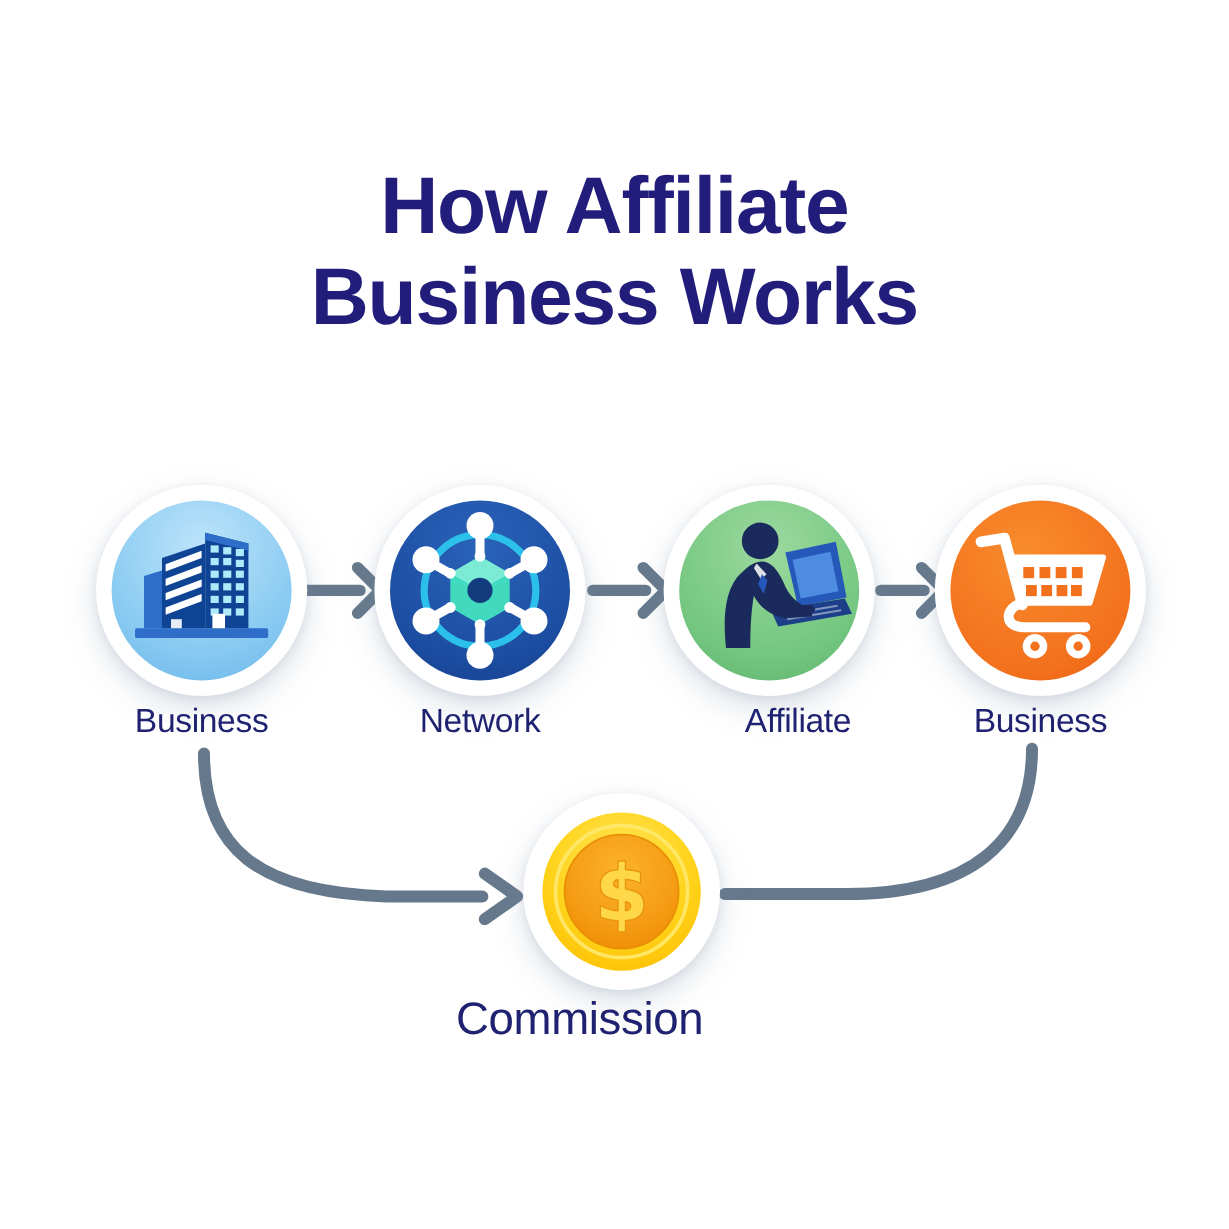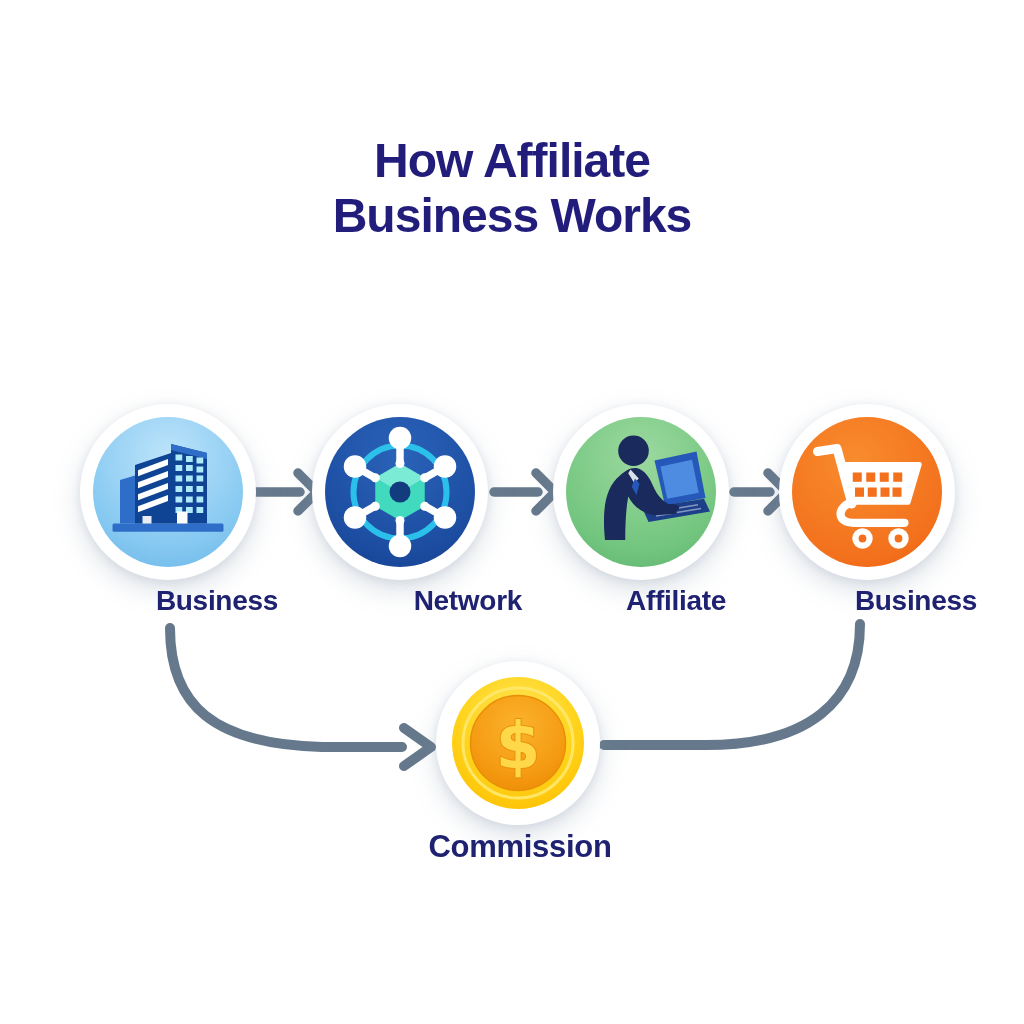--- a/index.html
+++ b/index.html
@@ -1,35 +1,35 @@
 <!DOCTYPE html>
 <html style="--background: #ffffff; --title-text: #221d7b; --label-text: #1e2270; --connector: #66798c; --business-circle: #85c8f1; --business-circle-light: #bde4fa; --building-dark: #0f4494; --building-mid: #2e6ec8; --building-window: #aeeafb; --network-circle: #1c4da1; --network-circle-light: #2a63b9; --network-ring: #2cc6ee; --network-hex: #41dabe; --network-hex-light: #8ff0dd; --network-hole: #123c7e; --affiliate-circle: #72c57e; --affiliate-circle-light: #9cd99f; --silhouette: #1b2a5c; --laptop-screen: #2558b8; --laptop-screen-light: #4e8ce2; --laptop-base: #1d3f8a; --customer-circle: #f3701c; --customer-circle-light: #f88c2e; --coin-outer: #ffd41d; --coin-outer-light: #ffe65c; --coin-outer-deep: #fdbe00; --coin-ring: #ffe96e; --coin-inner: #f59d14; --coin-inner-light: #fbb22c; --coin-inner-deep: #ee8a04; --coin-dollar: #ffd84a; --coin-dollar-edge: #e8930b;"><head>
 <meta charset="utf-8">
 <style>
   html,body{margin:0;padding:0;background:#fff;}
   .canvas{position:relative;width:1024px;height:1024px;background:var(--background,#ffffff);
     overflow:hidden;font-family:"Liberation Sans","DejaVu Sans",sans-serif;}
   .title{position:absolute;top:134px;left:0;width:100%;text-align:center;
-    color:var(--title-text,#221d7b);font-weight:700;font-size:48px;line-height:1.14;letter-spacing:-1px;}
+    color:var(--title-text,#221d7b);font-weight:700;font-size:67px;line-height:1.14;letter-spacing:-1px;}
   .connectors{position:absolute;left:0;top:0;width:1024px;height:1024px;}
   .conn{fill:none;stroke:var(--connector,#66798c);stroke-width:9.5px;stroke-linecap:round;stroke-linejoin:round;}
   .curve{stroke-width:10px;}
   .node{position:absolute;}
   .halo{width:176px;height:176px;border-radius:50%;background:#ffffff;
     box-shadow:0 10px 26px rgba(125,145,165,.28),0 2px 8px rgba(125,145,165,.16);
     display:flex;align-items:center;justify-content:center;}
   .coin-halo{width:164px;height:164px;}
   .icon-circle{width:150px;height:150px;border-radius:50%;display:flex;align-items:center;justify-content:center;overflow:hidden;}
   .icon-circle.business{background:radial-gradient(circle at 50% 26%,var(--business-circle-light,#bde4fa),var(--business-circle,#85c8f1) 68%,#6ab5e8 100%);}
   .icon-circle.network{background:radial-gradient(circle at 50% 26%,var(--network-circle-light,#2a63b9),var(--network-circle,#1c4da1) 70%,#153f8e 100%);}
   .icon-circle.affiliate{background:radial-gradient(circle at 50% 26%,var(--affiliate-circle-light,#9cd99f),var(--affiliate-circle,#72c57e) 70%,#5cb26c 100%);}
   .icon-circle.customer{background:radial-gradient(circle at 42% 30%,var(--customer-circle-light,#f88c2e),var(--customer-circle,#f3701c) 72%,#e85c0e 100%);}
-  .node-label{position:absolute;width:220px;text-align:right;font-weight:700;font-size:28px;
+  .node-label{position:absolute;width:220px;text-align:center;font-weight:400;font-size:28px;
     color:var(--label-text,#1e2270);letter-spacing:-0.3px;}
-  .commission-label{position:absolute;width:280px;text-align:center;font-weight:700;font-size:31px;
+  .commission-label{position:absolute;width:280px;font-weight:400;font-size:38px;
     color:var(--label-text,#1e2270);letter-spacing:-0.3px;}
 </style>
 </head>
 <body>
 
 <div class="canvas">
 
   <div class="title">
     <div>How Affiliate</div>
     <div>Business Works</div>
@@ -163,22 +163,22 @@
           <circle cx="47" cy="81" r="6.8" fill="#ffffff"></circle>
             <circle cx="47" cy="81" r="2.6" fill="var(--customer-circle,#f3701c)"></circle>
           <circle cx="71" cy="81" r="6.8" fill="#ffffff"></circle>
             <circle cx="71" cy="81" r="2.6" fill="var(--customer-circle,#f3701c)"></circle>
         </svg>
       </div>
     </div>
   </div>
 
   <div class="node-label" style="left:58px;top:585px">Business</div>
-  <div class="node-label" style="left:302px;top:585px">Network</div>
-  <div class="node-label" style="left:506px;top:585px">Affiliate</div>
+  <div class="node-label" style="left:290px;top:585px">Network</div>
+  <div class="node-label" style="left:555px;top:585px">Affiliate</div>
   <div class="node-label" style="left:757px;top:585px">Business</div>
 
   <div class="node" style="left:436px;top:661px">
     <div class="halo coin-halo">
       <svg width="140" height="140" viewBox="0 0 140 140">
         <defs>
           <radialGradient id="goldG" cx="50%" cy="32%" r="78%">
             <stop offset="0%" style="stop-color:var(--coin-outer-light,#ffe65c)"></stop>
             <stop offset="55%" style="stop-color:var(--coin-outer,#ffd41d)"></stop>
             <stop offset="100%" style="stop-color:var(--coin-outer-deep,#fdbe00)"></stop>

